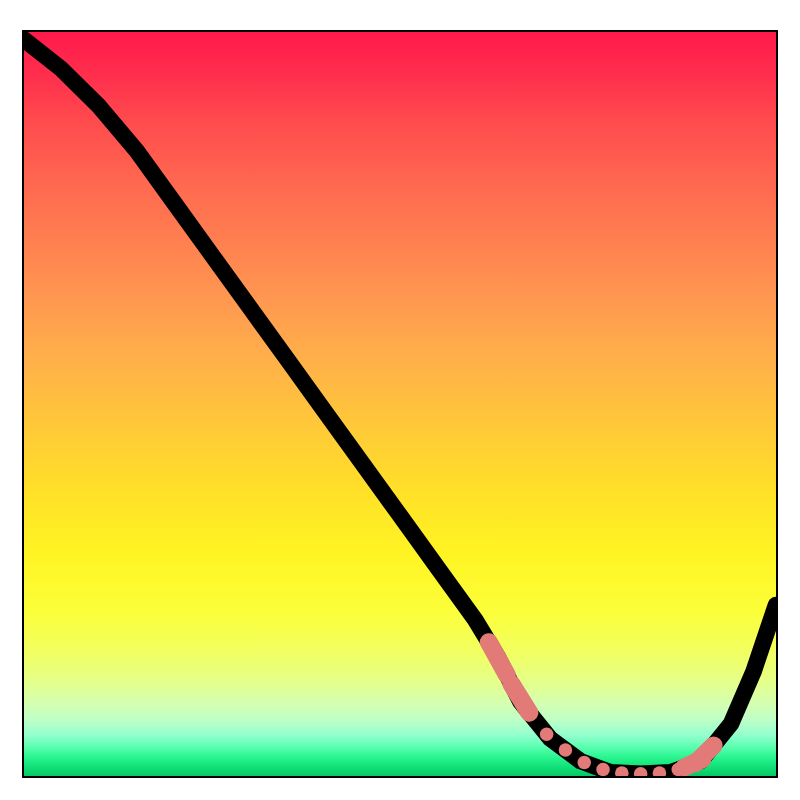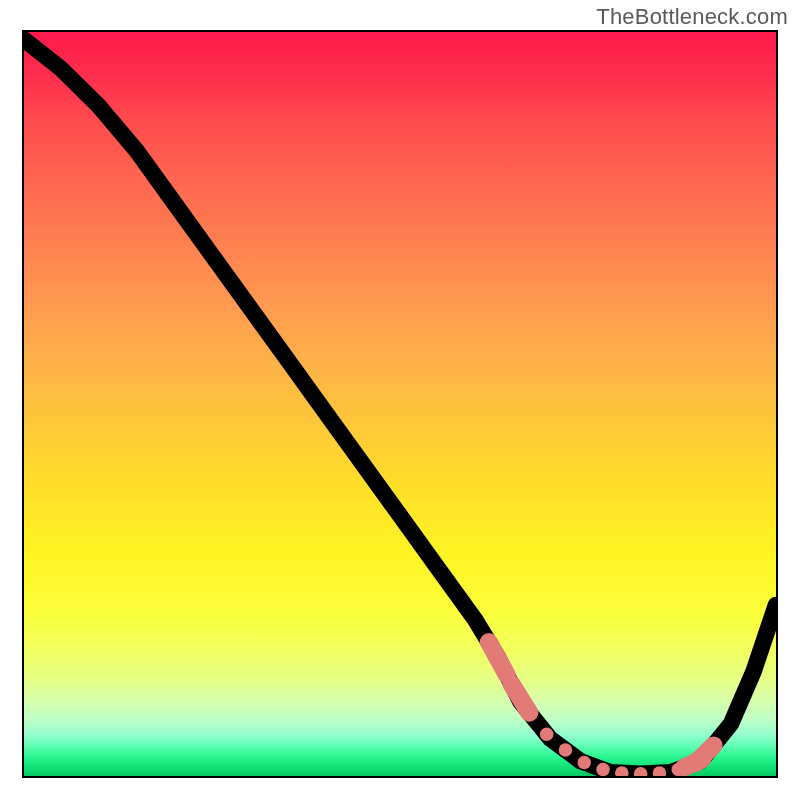--- a/index.html
+++ b/index.html
@@ -83,21 +83,20 @@
   }
   .dot {
     fill: #e27b78;
     stroke: none;
   }
 </style>
 </head>
 <body>
 <div class="wrap">
 
-  <div class="watermark">TheBottleneck.com</div>
 
   <div class="plot">
     <div class="gradient"></div>
     <svg class="curve" viewBox="0 0 100 100" preserveAspectRatio="none">
       <path id="curvePath" class="curve-path" d="M0.00 1.00 L5.00 5.00 L10.00 10.00 L15.00 16.00 L20.00 23.00 L25.00 30.00 L30.00 37.00 L35.00 44.00 L40.00 51.00 L45.00 58.00 L50.00 65.00 L55.00 72.00 L60.00 79.00 L63.00 84.00 L66.00 90.00 L70.00 95.00 L74.00 98.00 L78.00 99.50 L82.00 99.70 L86.00 99.50 L90.00 98.00 L94.00 93.00 L97.00 86.00 L100.00 77.00 "></path>
       <g id="dots">
           <line x1="61.80" y1="82.00" x2="64.20" y2="86.40" stroke="#e27b78" stroke-width="2.4" stroke-linecap="round"></line>
           <line x1="64.80" y1="87.60" x2="67.20" y2="91.50" stroke="#e27b78" stroke-width="2.4" stroke-linecap="round"></line>
           <circle cx="69.50" cy="94.38" r="0.9" class="dot"></circle>
           <circle cx="72.00" cy="96.50" r="0.9" class="dot"></circle>

